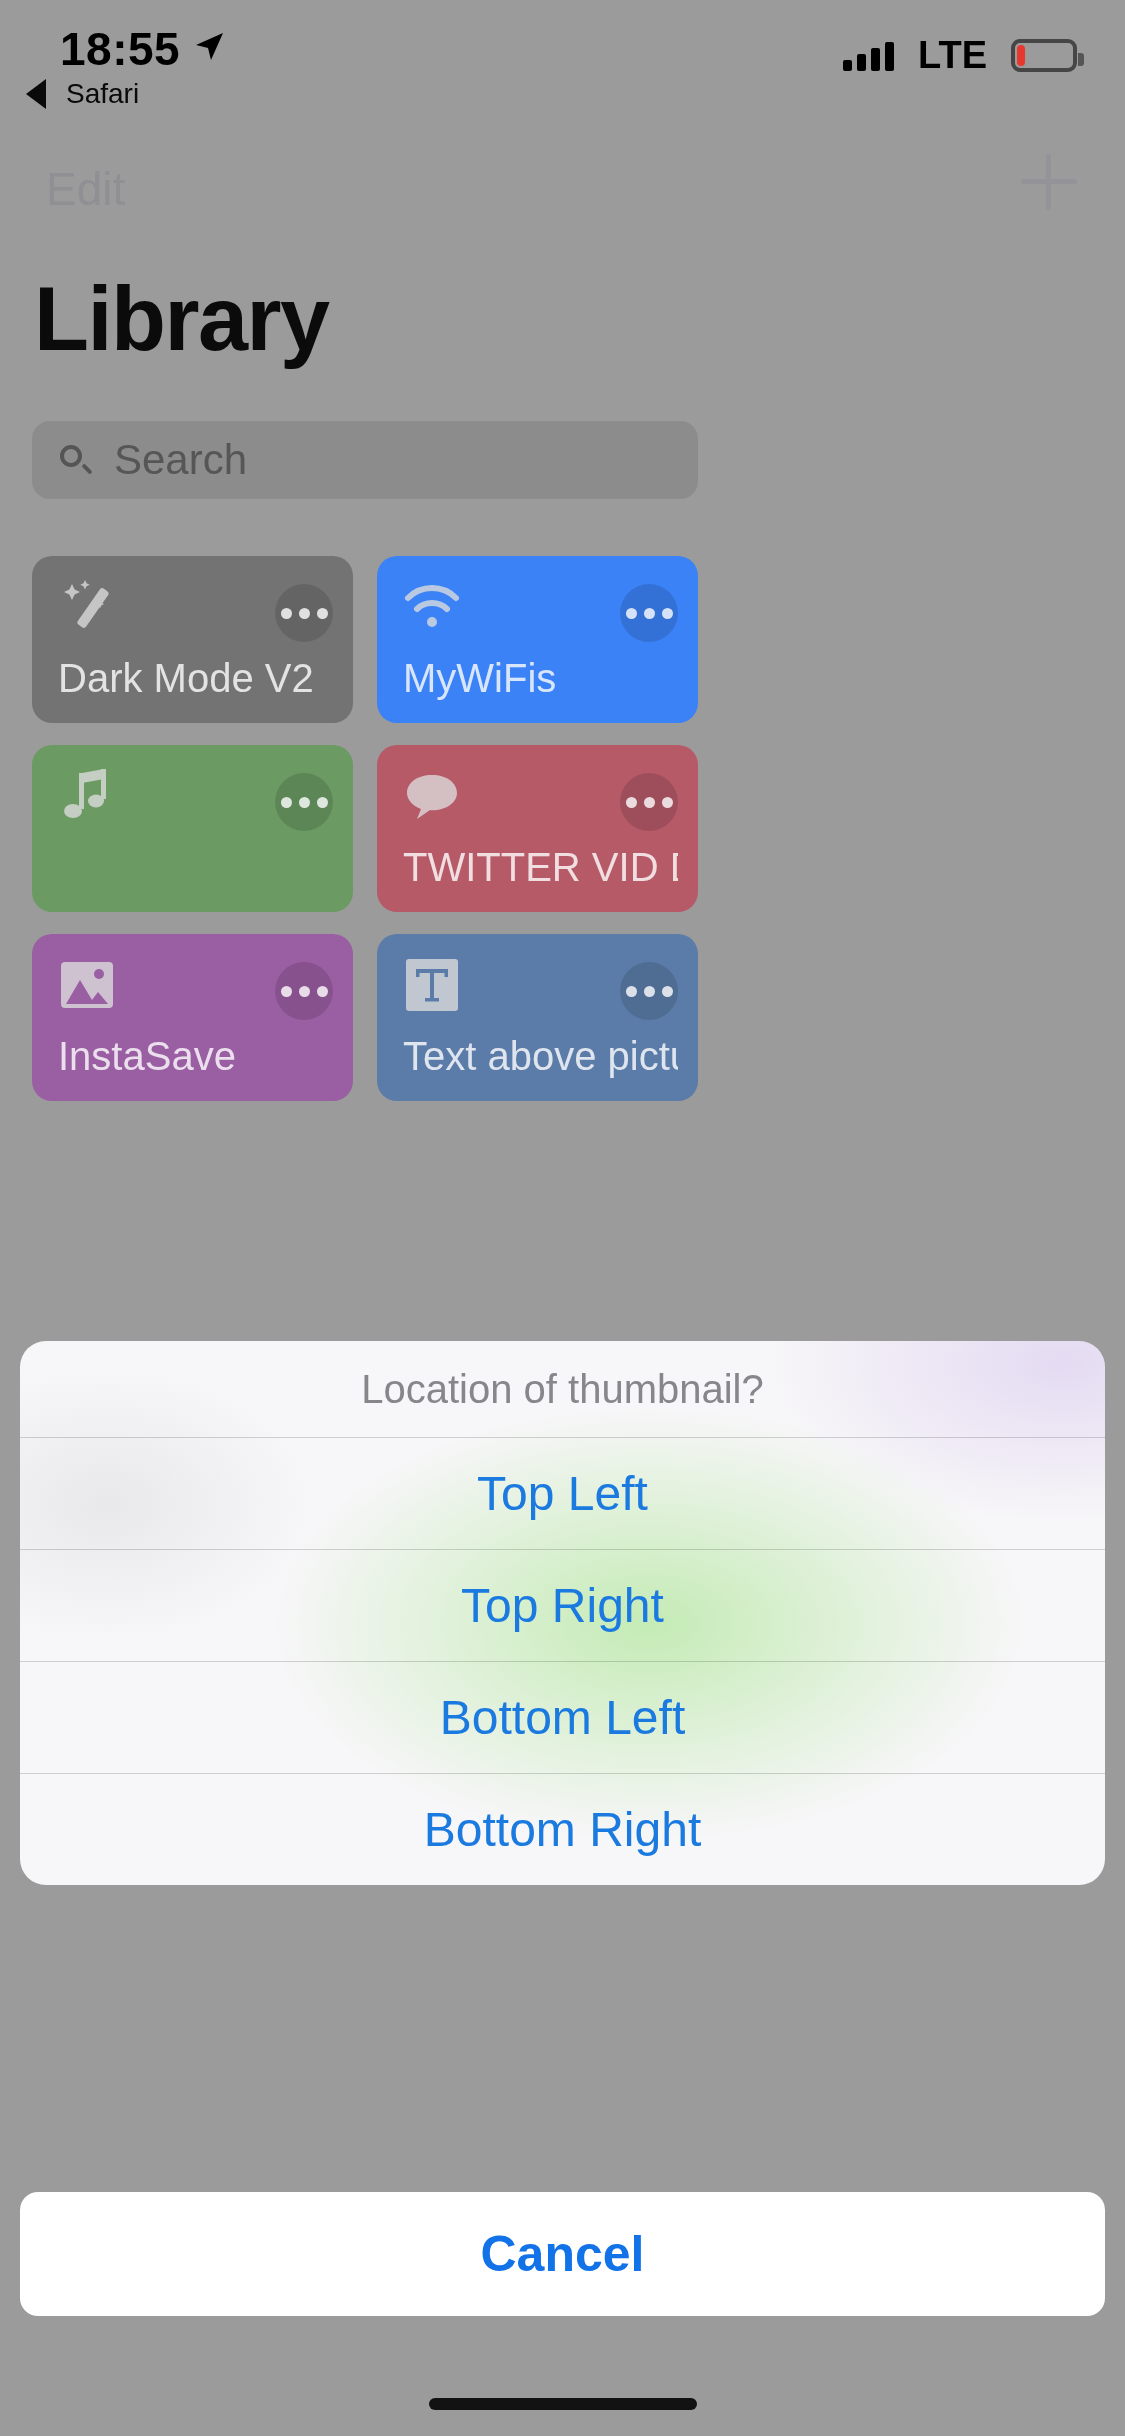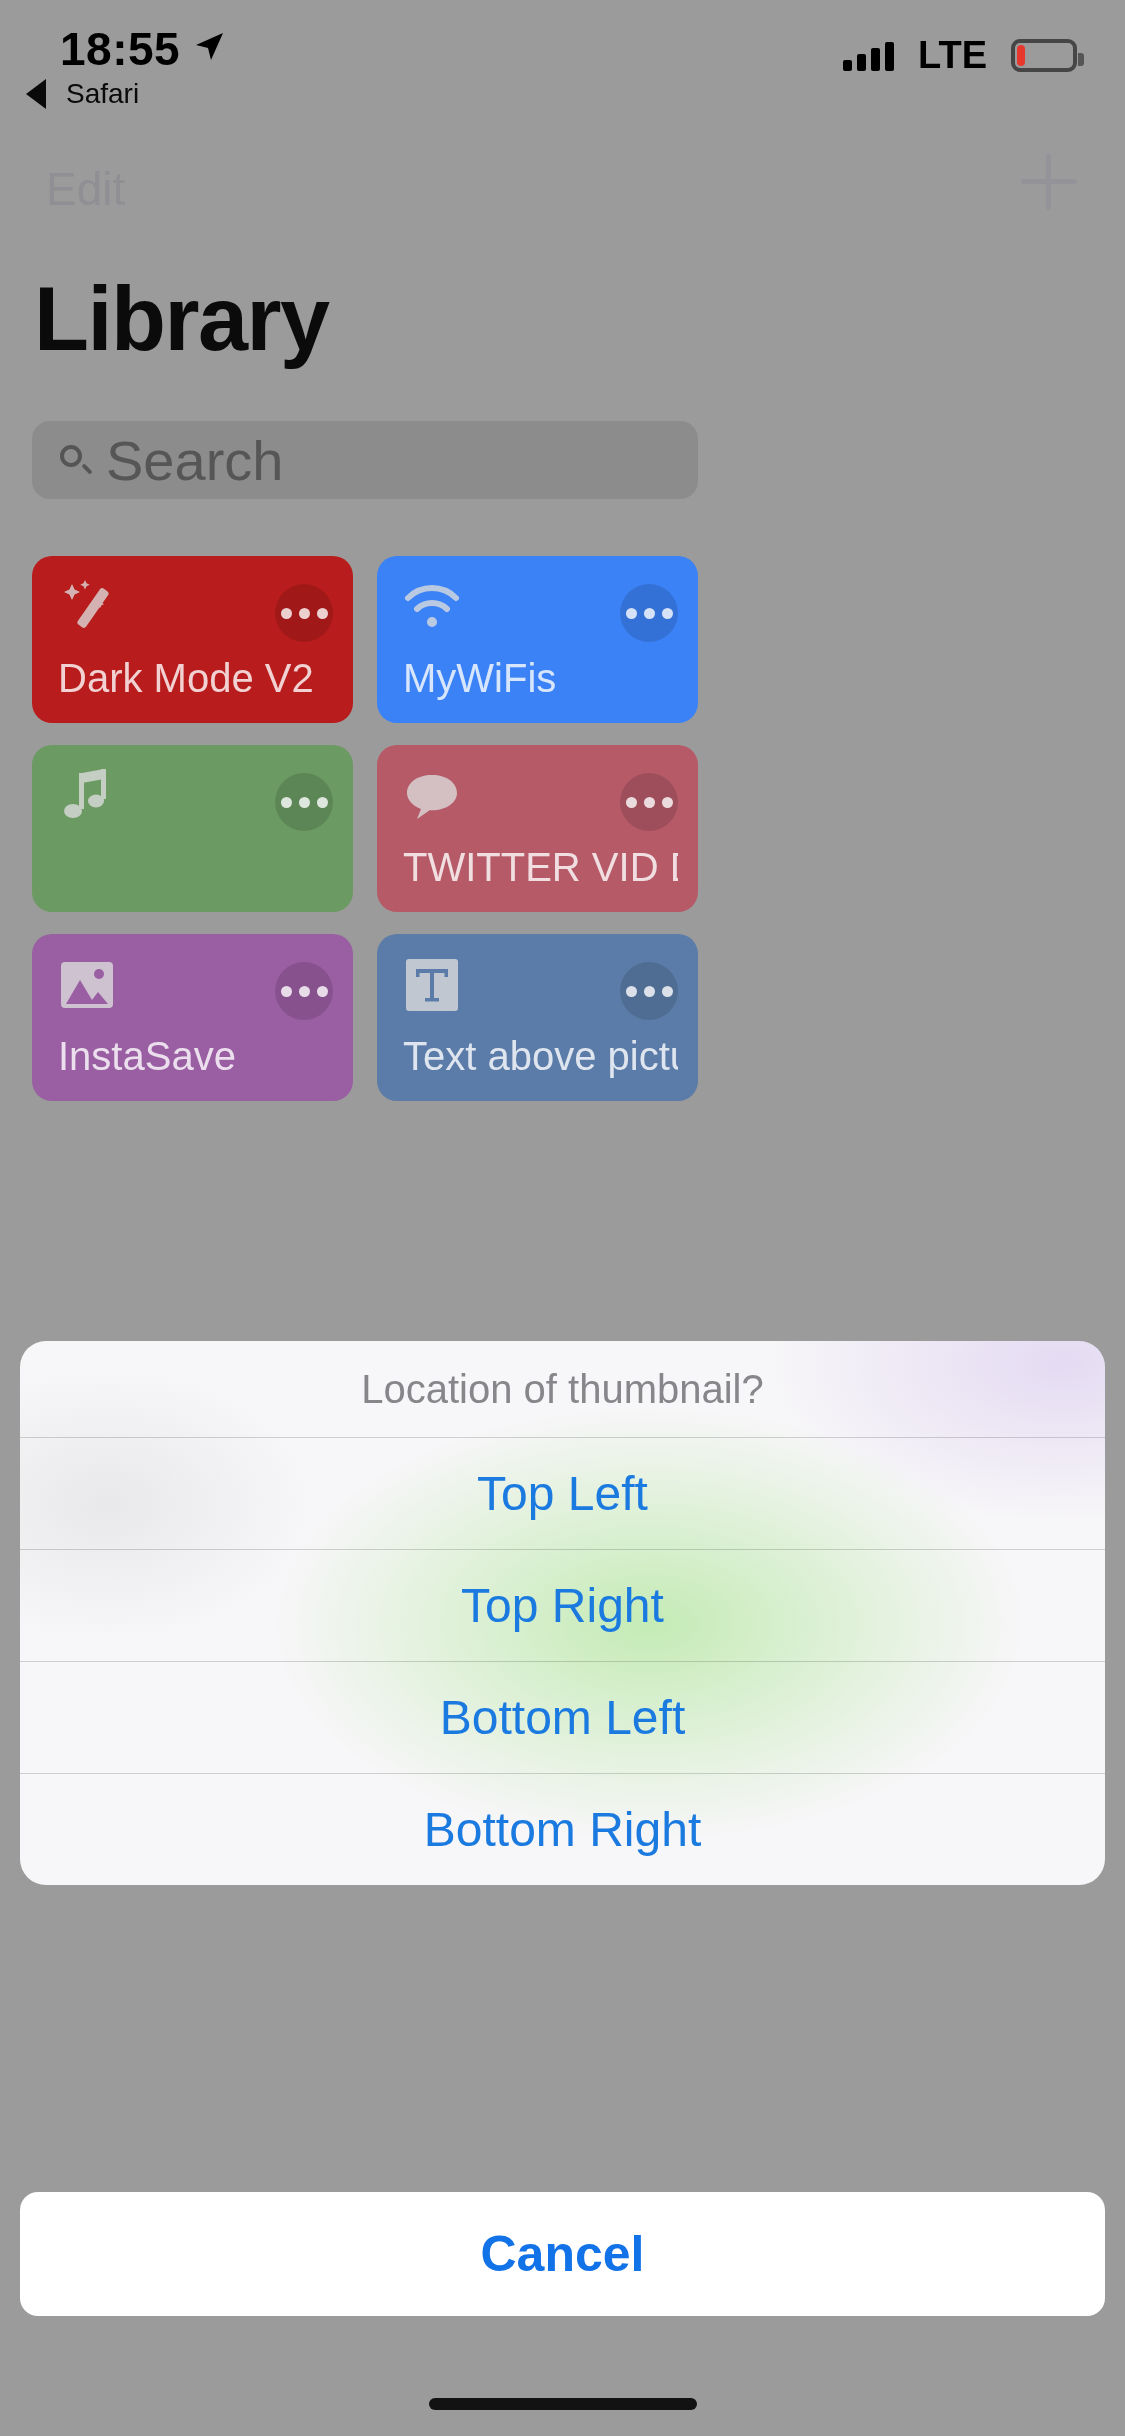--- a/index.html
+++ b/index.html
@@ -185,23 +185,23 @@
   .search-icon:after {
     content: "";
     position: absolute;
     left: 23px; top: 24px;
     width: 12px; height: 4px;
     background: #555;
     border-radius: 2px;
     transform: rotate(45deg);
   }
   .search-ph {
-    font-size: 56px;
+    font-size: 42px;
     color: #565656;
-    margin-left: 14px;
+    margin-left: 22px;
   }
 
   
   .grid {
     position: absolute;
     left: 32px; top: 556px;
     width: 666px;
     display: grid;
     grid-template-columns: 1fr 1fr;
     gap: 22px 24px;
@@ -348,21 +348,21 @@
 
   <div class="page-title">Library</div>
 
   <div class="searchbar">
     <span class="search-icon"></span>
     <span class="search-ph">Search</span>
   </div>
 
   <div class="grid">
 
-    <div class="tile" style="background:#b91c1c">
+    <div class="tile" style="background:#737373">
       <svg class="glyph" viewBox="0 0 58 58">
         <rect x="30" y="8" width="10" height="44" rx="3" fill="#ddd" transform="rotate(35 35 30)"></rect>
         <path d="M14 6 l2.6 5.4 5.4 2.6 -5.4 2.6 -2.6 5.4 -2.6 -5.4 -5.4 -2.6 5.4 -2.6 Z" fill="#ddd"></path>
         <path d="M27 2 l1.5 3.2 3.2 1.5 -3.2 1.5 -1.5 3.2 -1.5 -3.2 -3.2 -1.5 3.2 -1.5 Z" fill="#ddd"></path>
         <path d="M42 22 l1.3 2.8 2.8 1.3 -2.8 1.3 -1.3 2.8 -1.3 -2.8 -2.8 -1.3 2.8 -1.3 Z" fill="#ddd"></path>
       </svg>
       <div class="dots">
           <i></i>
           <i></i>
           <i></i>

